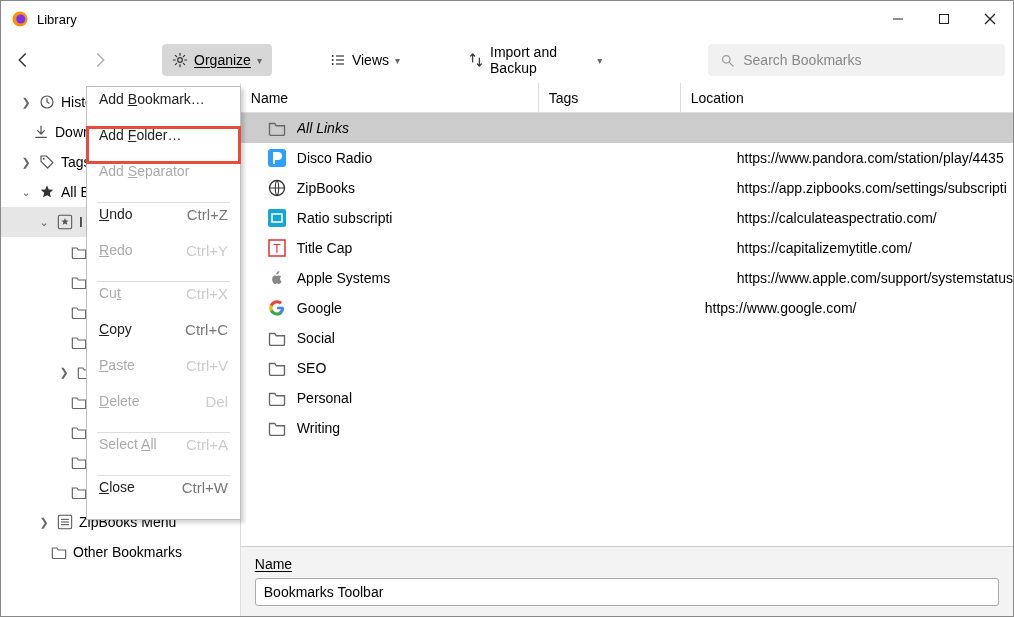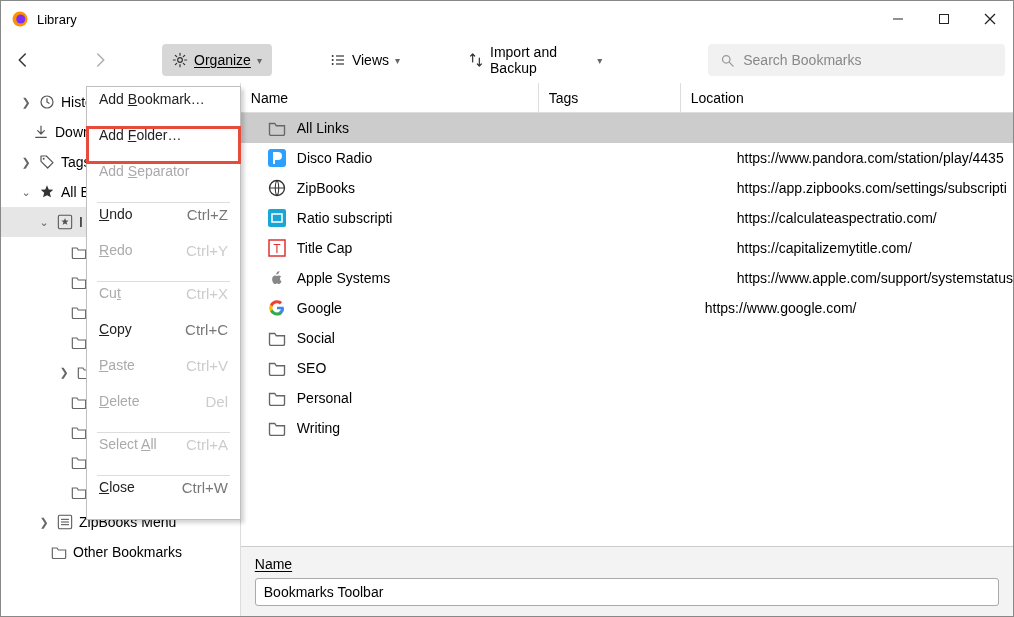--- a/index.html
+++ b/index.html
@@ -28,21 +28,21 @@
 .sidebar { width: 248px; border-right: 1px solid #ddd; padding-top: 4px; overflow: hidden;}
 .treeitem { height: 30px; display: flex; align-items: center; font-size: 14px; gap: 6px; white-space: nowrap;}
 .treeitem .tw { width: 14px; display:flex; justify-content:center; color:#666; font-size:11px;}
 .treeitem.sel { background: #e6e6e6; }
 .treeitem.sub2 { padding-left: 18px; }
 .content { flex: 1; display: flex; flex-direction: column; position: relative;}
 .cols { height: 30px; display: flex; border-bottom: 1px solid #ddd; font-size: 14px; align-items: center;}
 .cols .col { padding-left: 10px; border-right: 1px solid #ddd; height: 100%; display:flex; align-items:center;}
 .list { flex: 1; overflow-y: scroll; }
 .row { height: 30px; display: flex; align-items: center; font-size: 14px; }
-.row.sel { background: #ccc; }
+.row.sel { background: #ccc; font-style: italic; }
 .row .ic { width: 20px; height: 20px; margin-left: 26px; margin-right: 10px; display:flex; align-items:center; justify-content:center;}
 .row .nm { width: 380px; white-space: nowrap; overflow: hidden;}
 .row .loc { white-space: nowrap; overflow: hidden;}
 .bottom { border-top: 1px solid #ccc; background: #f3f3f3; height: 70px; padding: 8px 14px; margin-top: 48px; }
 .bottom .lbl { font-size: 14px; text-decoration: underline; text-decoration-thickness:1px; text-underline-offset:2px; display:inline-block; margin-bottom:6px;}
 .bottom input { width: 100%; height: 28px; border: 1px solid #aaa; border-radius: 3px; padding: 0 8px; font-size: 14px;}
 .caret { font-size: 10px; color: #666; }
 svg { display:block; }
 </style>
 </head>

